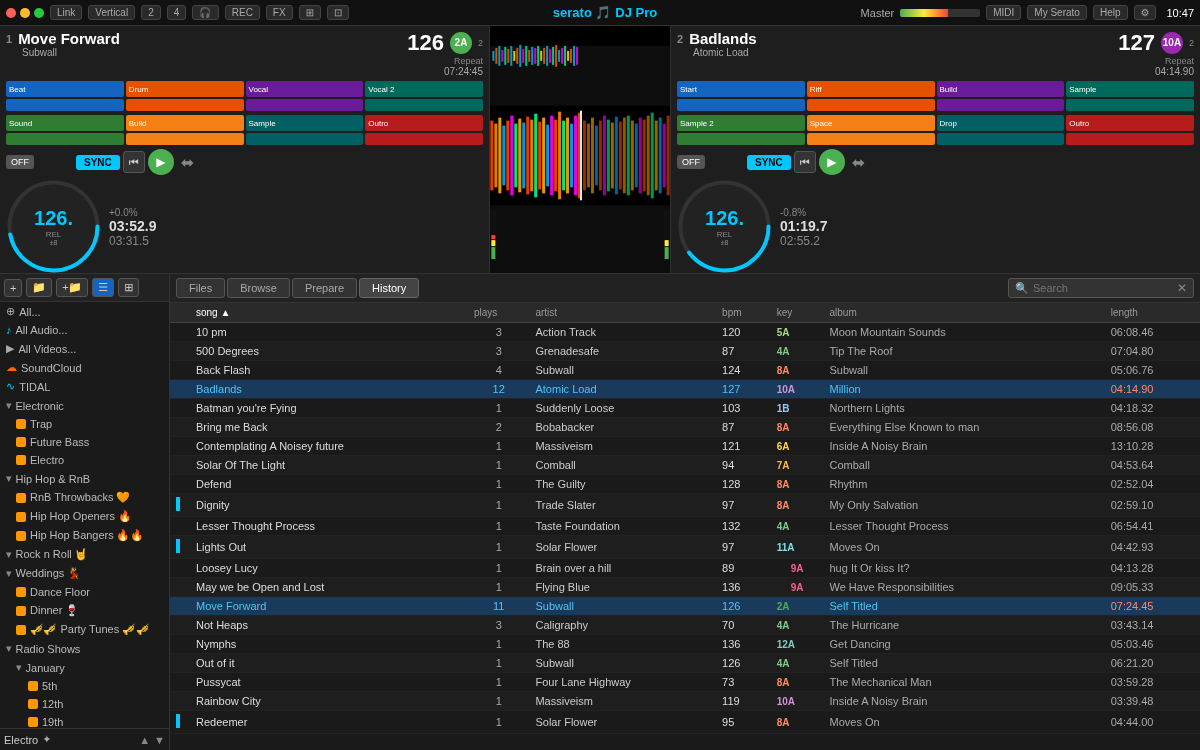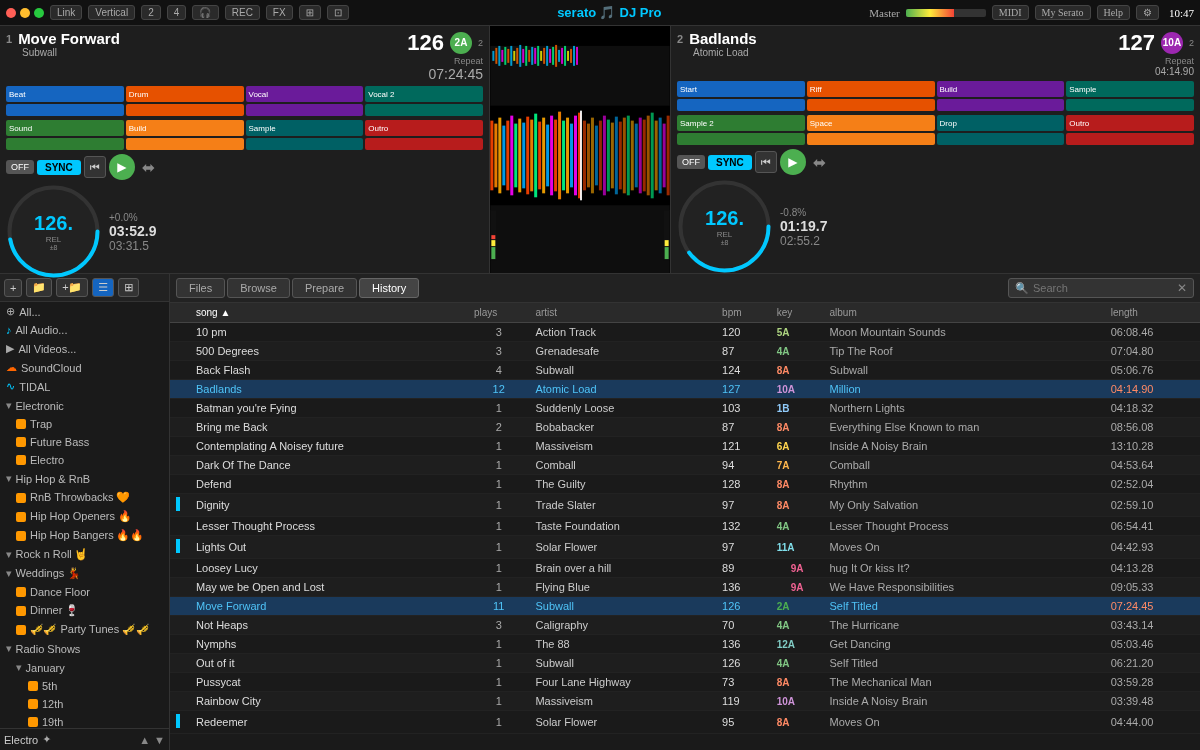--- a/index.html
+++ b/index.html
@@ -38,21 +38,21 @@
       cursor: pointer;
     }
     .top-bar-logo {
       flex: 1;
       text-align: center;
       color: #fff;
       font-size: 13px;
       font-weight: bold;
     }
     .top-bar-logo span { color: #00c8ff; }
-    .top-bar-right { display: flex; align-items: center; gap: 6px; font-family: Liberation Serif, serif; }
+    .top-bar-right { display: flex; align-items: center; gap: 6px; }
     .top-bar-time { color: #fff; font-size: 11px; margin-left: 4px; }
 
     
     .decks-area {
       display: flex;
       height: 248px;
       background: #1a1a1a;
       border-bottom: 1px solid #333;
     }
 
@@ -101,20 +101,21 @@
     }
     .btn-sync {
       background: #00c8ff;
       color: #000;
       font-size: 10px;
       font-weight: bold;
       padding: 2px 8px;
       border-radius: 3px;
       border: none;
       cursor: pointer;
+      margin-left: 39px;
     }
     .btn-icon {
       background: #333;
       color: #ccc;
       font-size: 11px;
       width: 22px; height: 22px;
       border-radius: 3px;
       border: 1px solid #555;
       cursor: pointer;
       display: flex; align-items: center; justify-content: center;
@@ -413,21 +414,21 @@
         </div>
         <div style="color:#aaa;font-size:10px;margin-left:16px">Subwall</div>
       </div>
       <div style="text-align:right">
         <div style="display:flex;align-items:center;gap:6px;justify-content:flex-end">
           <span style="font-size:22px;font-weight:bold;color:#fff">126</span>
           <span class="deck-badge badge-2a">2A</span>
           <span style="color:#888;font-size:9px">2</span>
         </div>
         <div style="color:#888;font-size:9px">Repeat</div>
-        <div style="color:#aaa;font-size:14px">07:24:45</div>
+        <div style="color:#aaa;font-size:10px">07:24:45</div>
       </div>
     </div>
 
     <div class="cue-pads">
       <div class="cue-pad pad-blue">
           <span style="font-size:8px">Beat</span>
         </div>
       <div class="cue-pad pad-orange">
           <span style="font-size:8px">Drum</span>
         </div>
@@ -948,21 +949,21 @@
               <td class="track-name">Contemplating A Noisey future</td>
               <td class="plays" style="color: rgb(170, 170, 170);">1</td>
               <td class="">Massiveism</td>
               <td class="bpm-val" style="color: rgb(221, 221, 221);">121</td>
               <td class="key-val key-6a">6A</td>
               <td class="album-val">Inside A Noisy Brain</td>
               <td class="length-val">13:10.28</td>
             </tr>
             <tr>
               <td style="width: 20px;"></td>
-              <td class="track-name">Dark Of The Dance</td>
+              <td class="track-name">Solar Of The Light</td>
               <td class="plays" style="color: rgb(170, 170, 170);">1</td>
               <td class="">Comball</td>
               <td class="bpm-val" style="color: rgb(221, 221, 221);">94</td>
               <td class="key-val key-7a">7A</td>
               <td class="album-val">Comball</td>
               <td class="length-val">04:53.64</td>
             </tr>
             <tr>
               <td style="width: 20px;"></td>
               <td class="track-name">Defend</td>

